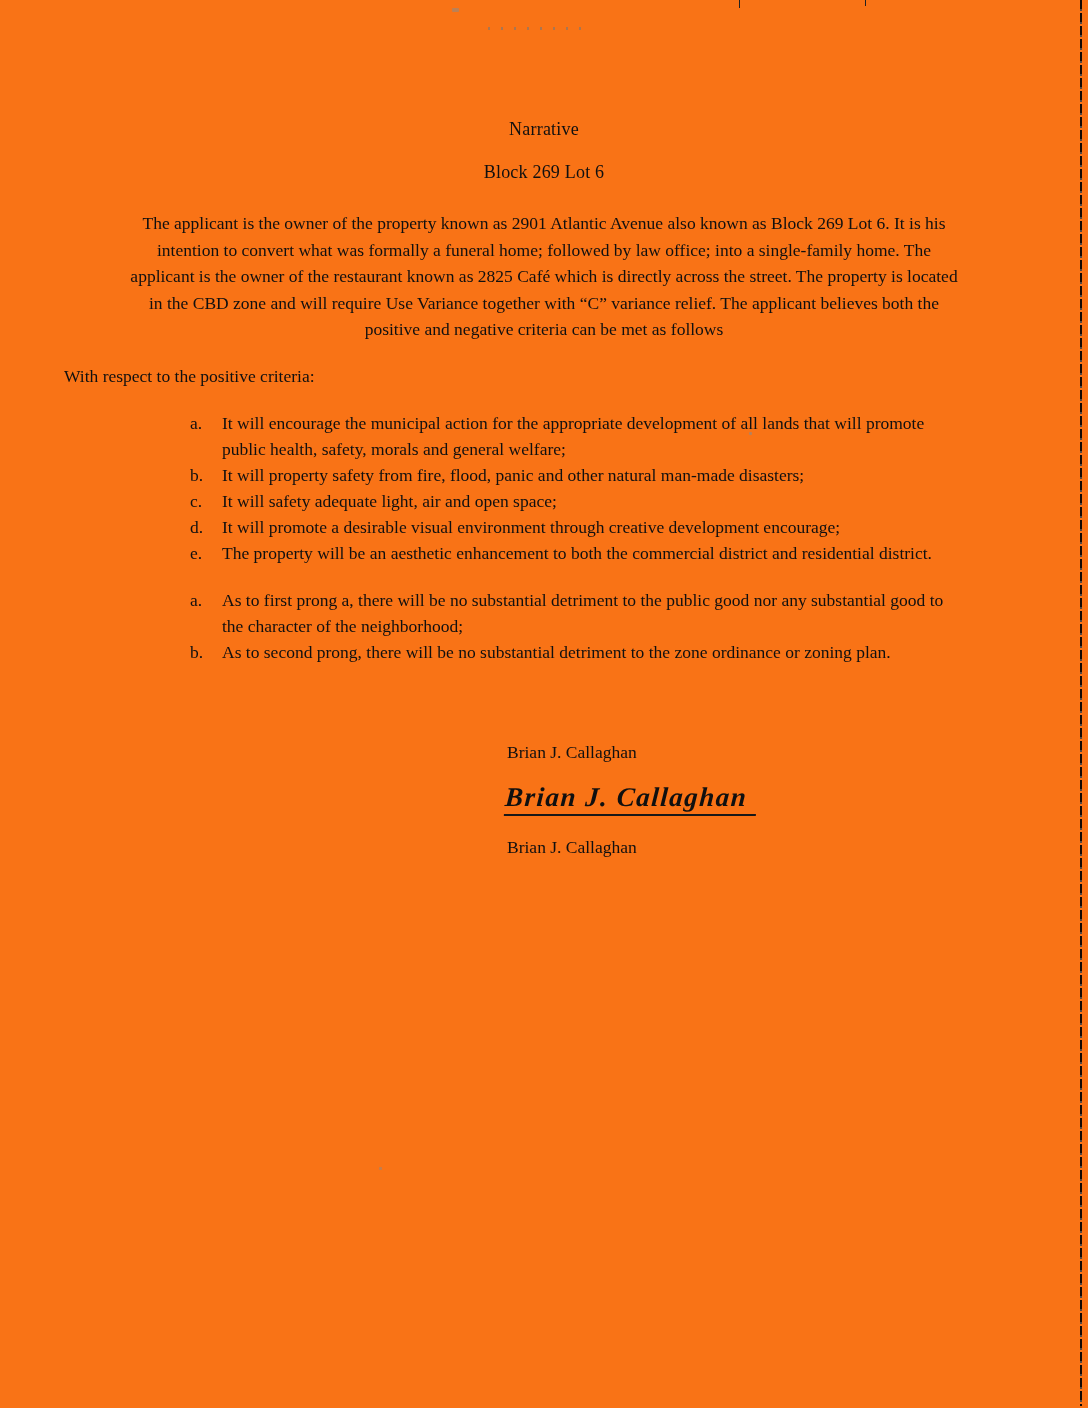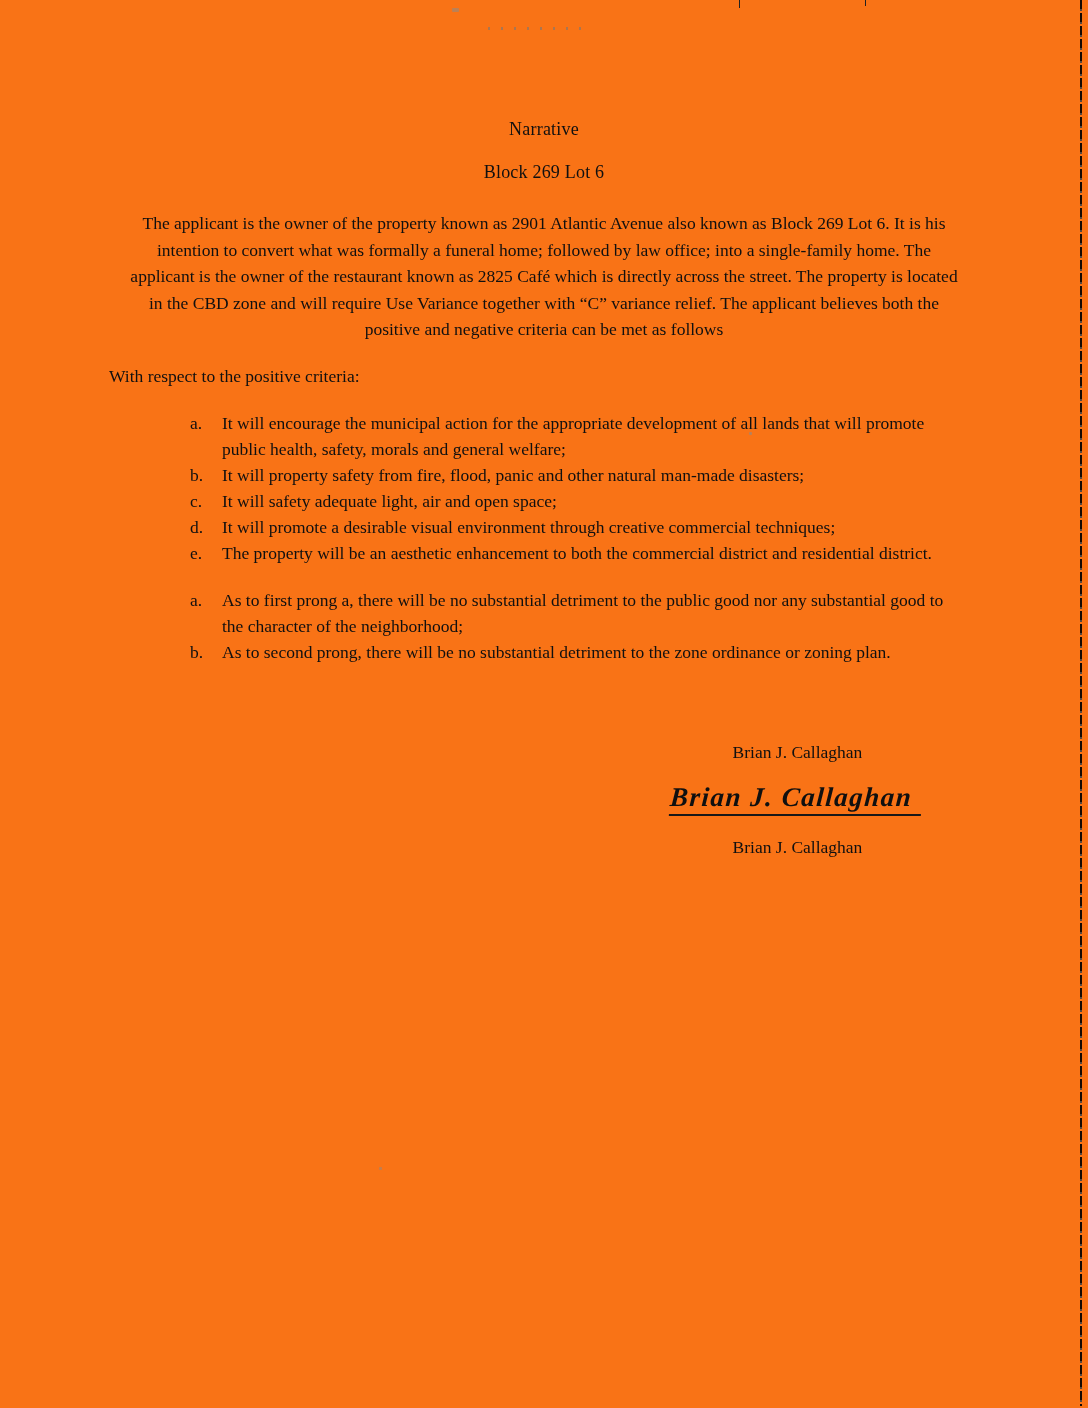--- a/index.html
+++ b/index.html
@@ -13,35 +13,35 @@
   }
   .headings{padding-top:120px;text-align:center;}
   .h-line{font-size:18px;line-height:18px;margin-bottom:25px;letter-spacing:.2px;}
   .intro{
     margin:29px 0 0 125px;
     width:838px;
     font-size:17.5px;line-height:26.5px;
     text-align:center;
   }
   .section-heading{
-    margin:20px 0 0 109px;
+    margin:20px 0 0 64px;
     font-size:17.5px;line-height:26px;
   }
   .list{margin:21px 0 0 190px;width:790px;}
   .li{display:flex;align-items:flex-start;}
   .li-label{
     flex:0 0 32px;
     font-size:17.5px;line-height:26px;
   }
   .li-text{
     flex:0 0 auto;
     width:742px;
     font-size:17.5px;line-height:26px;
   }
-  .signature-block{margin:78px 0 0 505px;text-align:center;}
+  .signature-block{margin:78px 0 0 505px;}
   .sig-typed{font-size:17.5px;line-height:18px;padding-left:2px;}
   .sig-script{
     display:inline-block;
     margin:21px 0 0 0;
     font-size:27px;line-height:30px;
     font-style:italic;font-weight:bold;
     letter-spacing:1.5px;
     transform:skewX(-4deg);
     border-bottom:2px solid #181818;
     padding:0 10px 2px 0;
@@ -95,21 +95,21 @@
     <div class="li">
       <span class="li-label">b.</span>
       <span class="li-text">It will property safety from fire, flood, panic and other natural man-made disasters;</span>
     </div>
     <div class="li">
       <span class="li-label">c.</span>
       <span class="li-text">It will safety adequate light, air and open space;</span>
     </div>
     <div class="li">
       <span class="li-label">d.</span>
-      <span class="li-text">It will promote a desirable visual environment through creative commercial techniques;</span>
+      <span class="li-text">It will promote a desirable visual environment through creative development encourage;</span>
     </div>
     <div class="li">
       <span class="li-label">e.</span>
       <span class="li-text">The property will be an aesthetic enhancement to both the commercial district and residential district.</span>
     </div>
   </div>
 
   <div class="list">
     <div class="li">
       <span class="li-label">a.</span>

